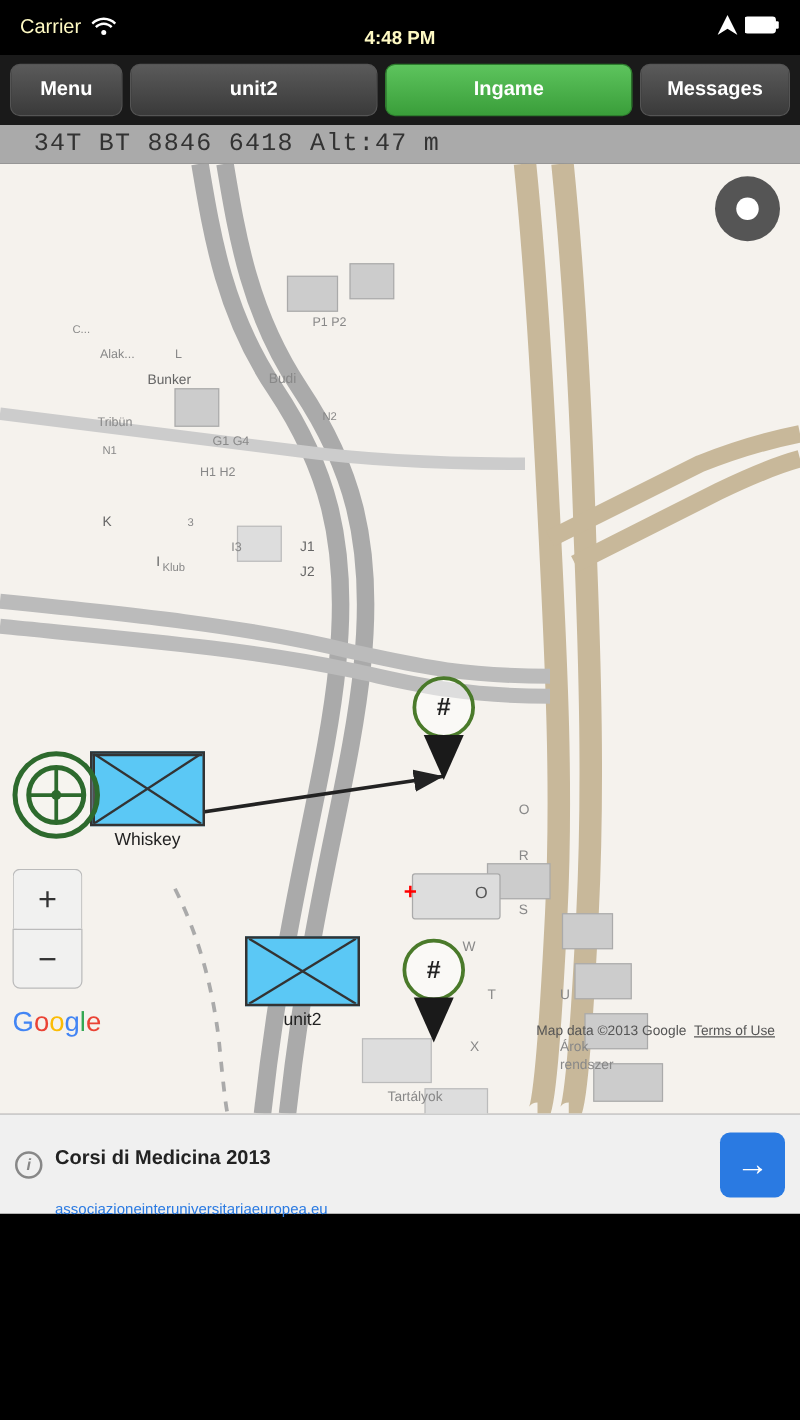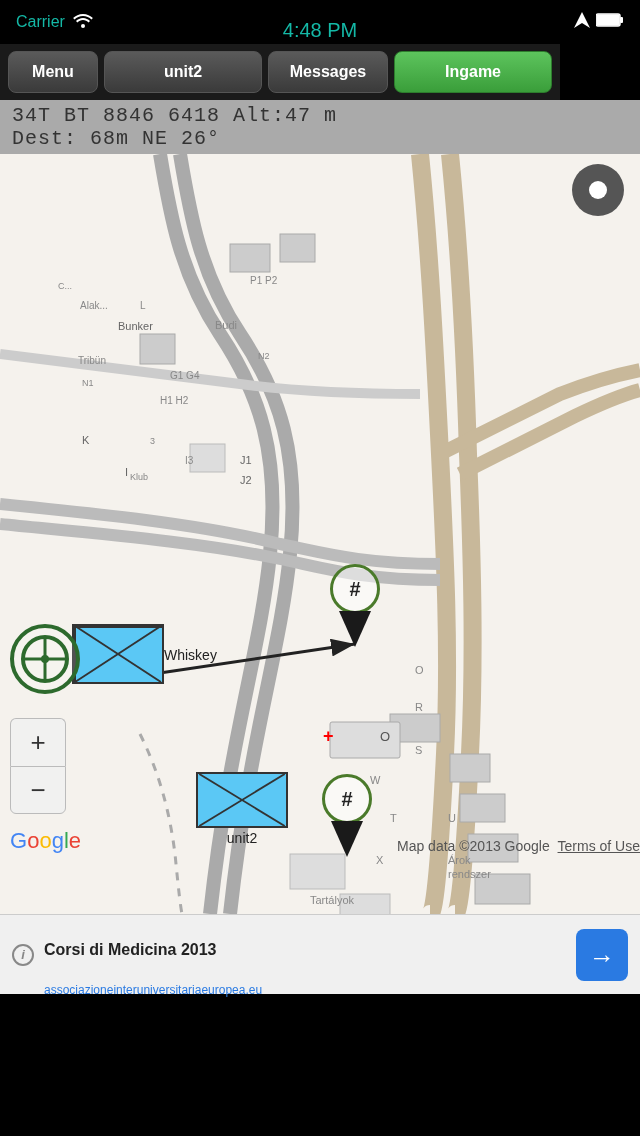--- a/index.html
+++ b/index.html
@@ -5,32 +5,32 @@
   <style>
     * { margin: 0; padding: 0; box-sizing: border-box; }
     body { width: 640px; height: 1136px; overflow: hidden; font-family: -apple-system, 'Helvetica Neue', Arial, sans-serif; background: #000; }
 
     
     #status-bar {
       width: 640px; height: 44px;
       background: #000;
       display: flex; align-items: center; justify-content: space-between;
       padding: 0 16px;
-      color: #14b8a6;
+      color: #fef9c3;
       font-size: 16px;
       font-weight: 500;
       position: relative; z-index: 100;
     }
     .status-left { display: flex; align-items: center; gap: 8px; }
-    .status-center { position: absolute; left: 50%; transform: translateX(-50%); font-size: 20px; font-weight: 400; margin-top: 16px; }
+    .status-center { position: absolute; left: 50%; transform: translateX(-50%); font-size: 15px; font-weight: 700; margin-top: 16px; }
     .status-right { display: flex; align-items: center; gap: 6px; }
 
     
     #nav-bar {
-      width: 560px; height: 56px;
+      width: 640px; height: 56px;
       background: #1a1a1a;
       display: flex; align-items: center; 
       padding: 6px 8px;
       gap: 6px;
       z-index: 100; position: relative;
     }
     .nav-btn {
       height: 42px;
       border-radius: 8px;
       border: 1px solid #555;
@@ -47,21 +47,21 @@
       flex: 1;
       background: linear-gradient(to bottom, #5dc45d, #3a9e3a);
       border-color: #2d7d2d;
     }
     .nav-btn-messages { width: 120px; }
 
     
     #coord-bar {
       width: 640px;
       background: rgba(200,200,200,0.85);
-      padding: 4px 12px;
+      padding: 4px 27px;
       z-index: 50; position: relative;
     }
     .coord-line {
       font-size: 20px;
       font-weight: 500;
       color: #333;
       letter-spacing: 1px;
       font-family: 'Courier New', monospace;
     }
 
@@ -92,21 +92,21 @@
       border-radius: 50%;
       background: #555;
       display: flex; align-items: center; justify-content: center;
     }
     .pin-dot { width: 18px; height: 18px; background: #fff; border-radius: 50%; }
 
     
     .unit-whiskey {
       position: absolute;
       top: 470px; left: 72px;
-      display: flex; flex-direction: row; align-items: center;
+      display: flex; flex-direction: column; align-items: center;
       z-index: 20;
     }
     .unit-box-whiskey {
       width: 92px; height: 60px;
       background: #5bc8f5;
       border: 2px solid #333;
       position: relative;
     }
     .unit-box-whiskey::before, .unit-box-whiskey::after {
       content: '';
@@ -180,22 +180,22 @@
     .google-logo span:nth-child(1) { color: #4285F4; }
     .google-logo span:nth-child(2) { color: #EA4335; }
     .google-logo span:nth-child(3) { color: #FBBC05; }
     .google-logo span:nth-child(4) { color: #4285F4; }
     .google-logo span:nth-child(5) { color: #34A853; }
     .google-logo span:nth-child(6) { color: #EA4335; }
 
     
     .map-attribution {
       position: absolute;
-      bottom: 60px; right: 0;
-      font-size: 14px; color: #555;
+      bottom: 60px; right: 20px;
+      font-size: 11px; color: #555;
       z-index: 20;
     }
     .map-attribution a { color: #555; text-decoration: underline; }
 
     
     #ad-banner {
       width: 640px; height: 80px;
       background: #f0f0f0;
       border-top: 1px solid #ccc;
       display: flex; align-items: center;
@@ -279,27 +279,26 @@
         <rect x="1" y="3" width="22" height="10" rx="1" fill="white"></rect>
         <rect x="24" y="5" width="3" height="6" rx="1" fill="white" stroke="none"></rect>
       </svg>
     </span>
   </div>
 </div>
 
 <div id="nav-bar">
   <button class="nav-btn nav-btn-menu">Menu</button>
   <button class="nav-btn nav-btn-unit2">unit2</button>
+  <button class="nav-btn nav-btn-ingame">Ingame</button>
   <button class="nav-btn nav-btn-messages">Messages</button>
-  <button class="nav-btn nav-btn-ingame">Ingame</button>
 </div>
 
 <div id="coord-bar">
   <div class="coord-line">34T BT 8846 6418 Alt:47 m</div>
-  <div class="coord-line">Dest: 68m NE 26°</div>
 </div>
 
 <div id="map-area">
 
   <svg id="map-svg" viewBox="0 0 640 760" xmlns="http://www.w3.org/2000/svg">
     <rect width="640" height="760" fill="#f5f2ed"></rect>
 
     <path d="M420,0 C430,100 435,200 440,300 C445,400 450,500 445,600 C440,700 435,760 430,760" stroke="#c8b89a" stroke-width="18" fill="none"></path>
     <path d="M450,0 C460,100 465,200 468,300 C472,400 475,500 470,600 C465,700 460,760 455,760" stroke="#c8b89a" stroke-width="18" fill="none"></path>
 

